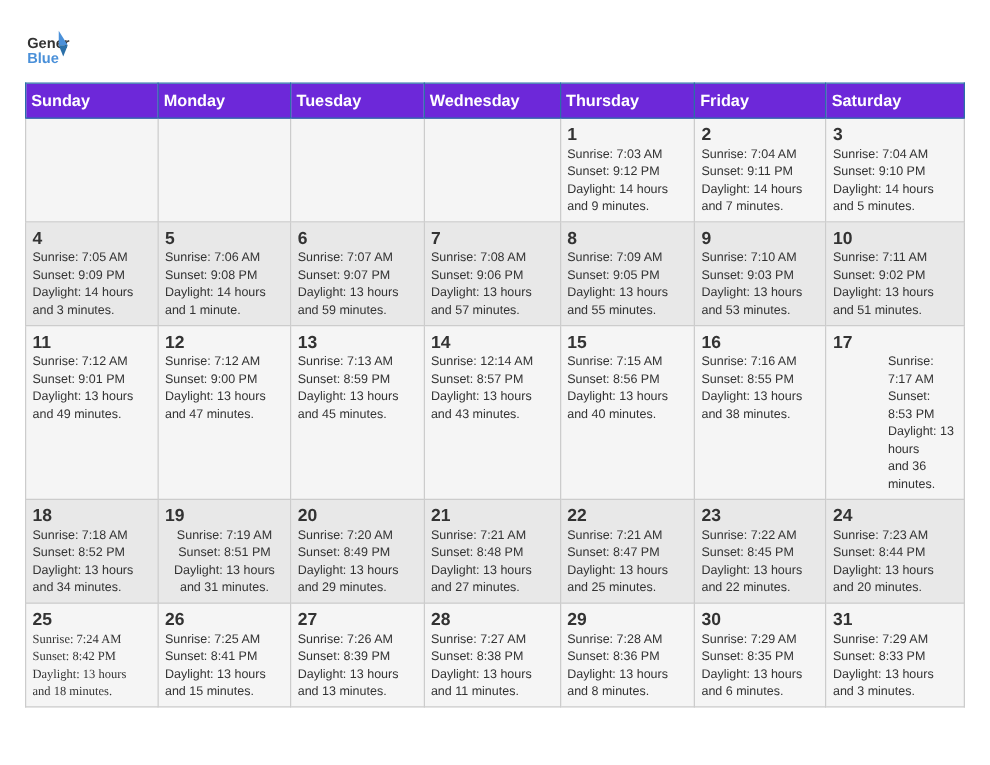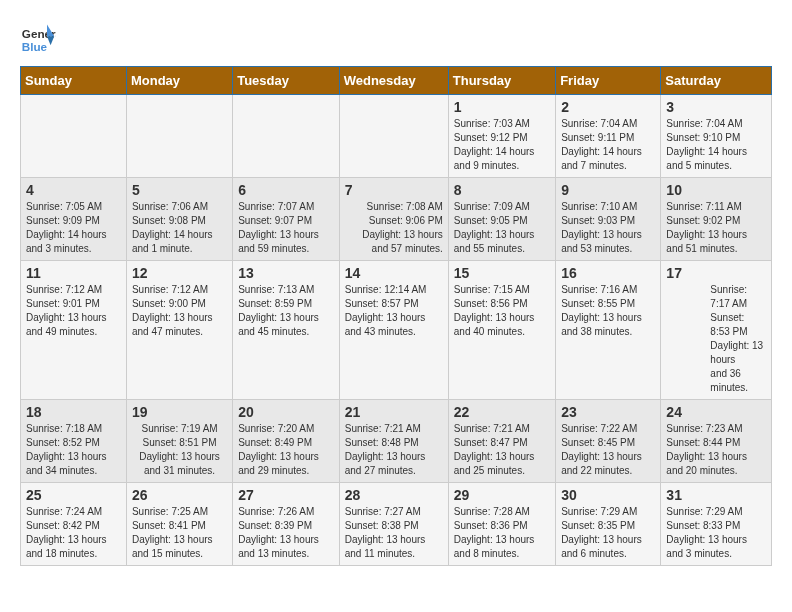--- a/index.html
+++ b/index.html
@@ -37,21 +37,21 @@
     .location {
       font-size: 15px;
       color: #555;
     }
     table {
       width: 100%;
       border-collapse: collapse;
       font-size: 11px;
     }
     thead tr th {
-      background-color: #a16207;
+      background-color: #6d28d9;
       color: #fff;
       padding: 6px 4px;
       text-align: left;
       font-size: 13px;
       font-weight: bold;
       border: 1px solid #2a6fa8;
     }
     tbody tr td {
       border: 1px solid #ccc;
       vertical-align: top;
@@ -156,21 +156,21 @@
         </td>
         <td>
           <span class="day-num">6</span>
           <div class="day-info" style="white-space: pre-line;">Sunrise: 7:07 AM
 Sunset: 9:07 PM
 Daylight: 13 hours
 and 59 minutes.</div>
         </td>
         <td>
           <span class="day-num">7</span>
-          <div class="day-info" style="white-space: pre-line; text-align: right;">Sunrise: 7:08 AM
+          <div class="day-info" style="white-space: pre-line;">Sunrise: 7:08 AM
 Sunset: 9:06 PM
 Daylight: 13 hours
 and 57 minutes.</div>
         </td>
         <td>
           <span class="day-num">8</span>
           <div class="day-info" style="white-space: pre-line;">Sunrise: 7:09 AM
 Sunset: 9:05 PM
 Daylight: 13 hours
 and 55 minutes.</div>
@@ -288,21 +288,21 @@
           <span class="day-num">24</span>
           <div class="day-info" style="white-space: pre-line;">Sunrise: 7:23 AM
 Sunset: 8:44 PM
 Daylight: 13 hours
 and 20 minutes.</div>
         </td>
       </tr>
       <tr>
         <td>
           <span class="day-num">25</span>
-          <div class="day-info" style="white-space: pre-line;">Sunrise: 7:24 AM
+          <div class="day-info" style="white-space: pre-line; font-family: Liberation Serif, serif;">Sunrise: 7:24 AM
 Sunset: 8:42 PM
 Daylight: 13 hours
 and 18 minutes.</div>
         </td>
         <td>
           <span class="day-num">26</span>
           <div class="day-info" style="white-space: pre-line;">Sunrise: 7:25 AM
 Sunset: 8:41 PM
 Daylight: 13 hours
 and 15 minutes.</div>

